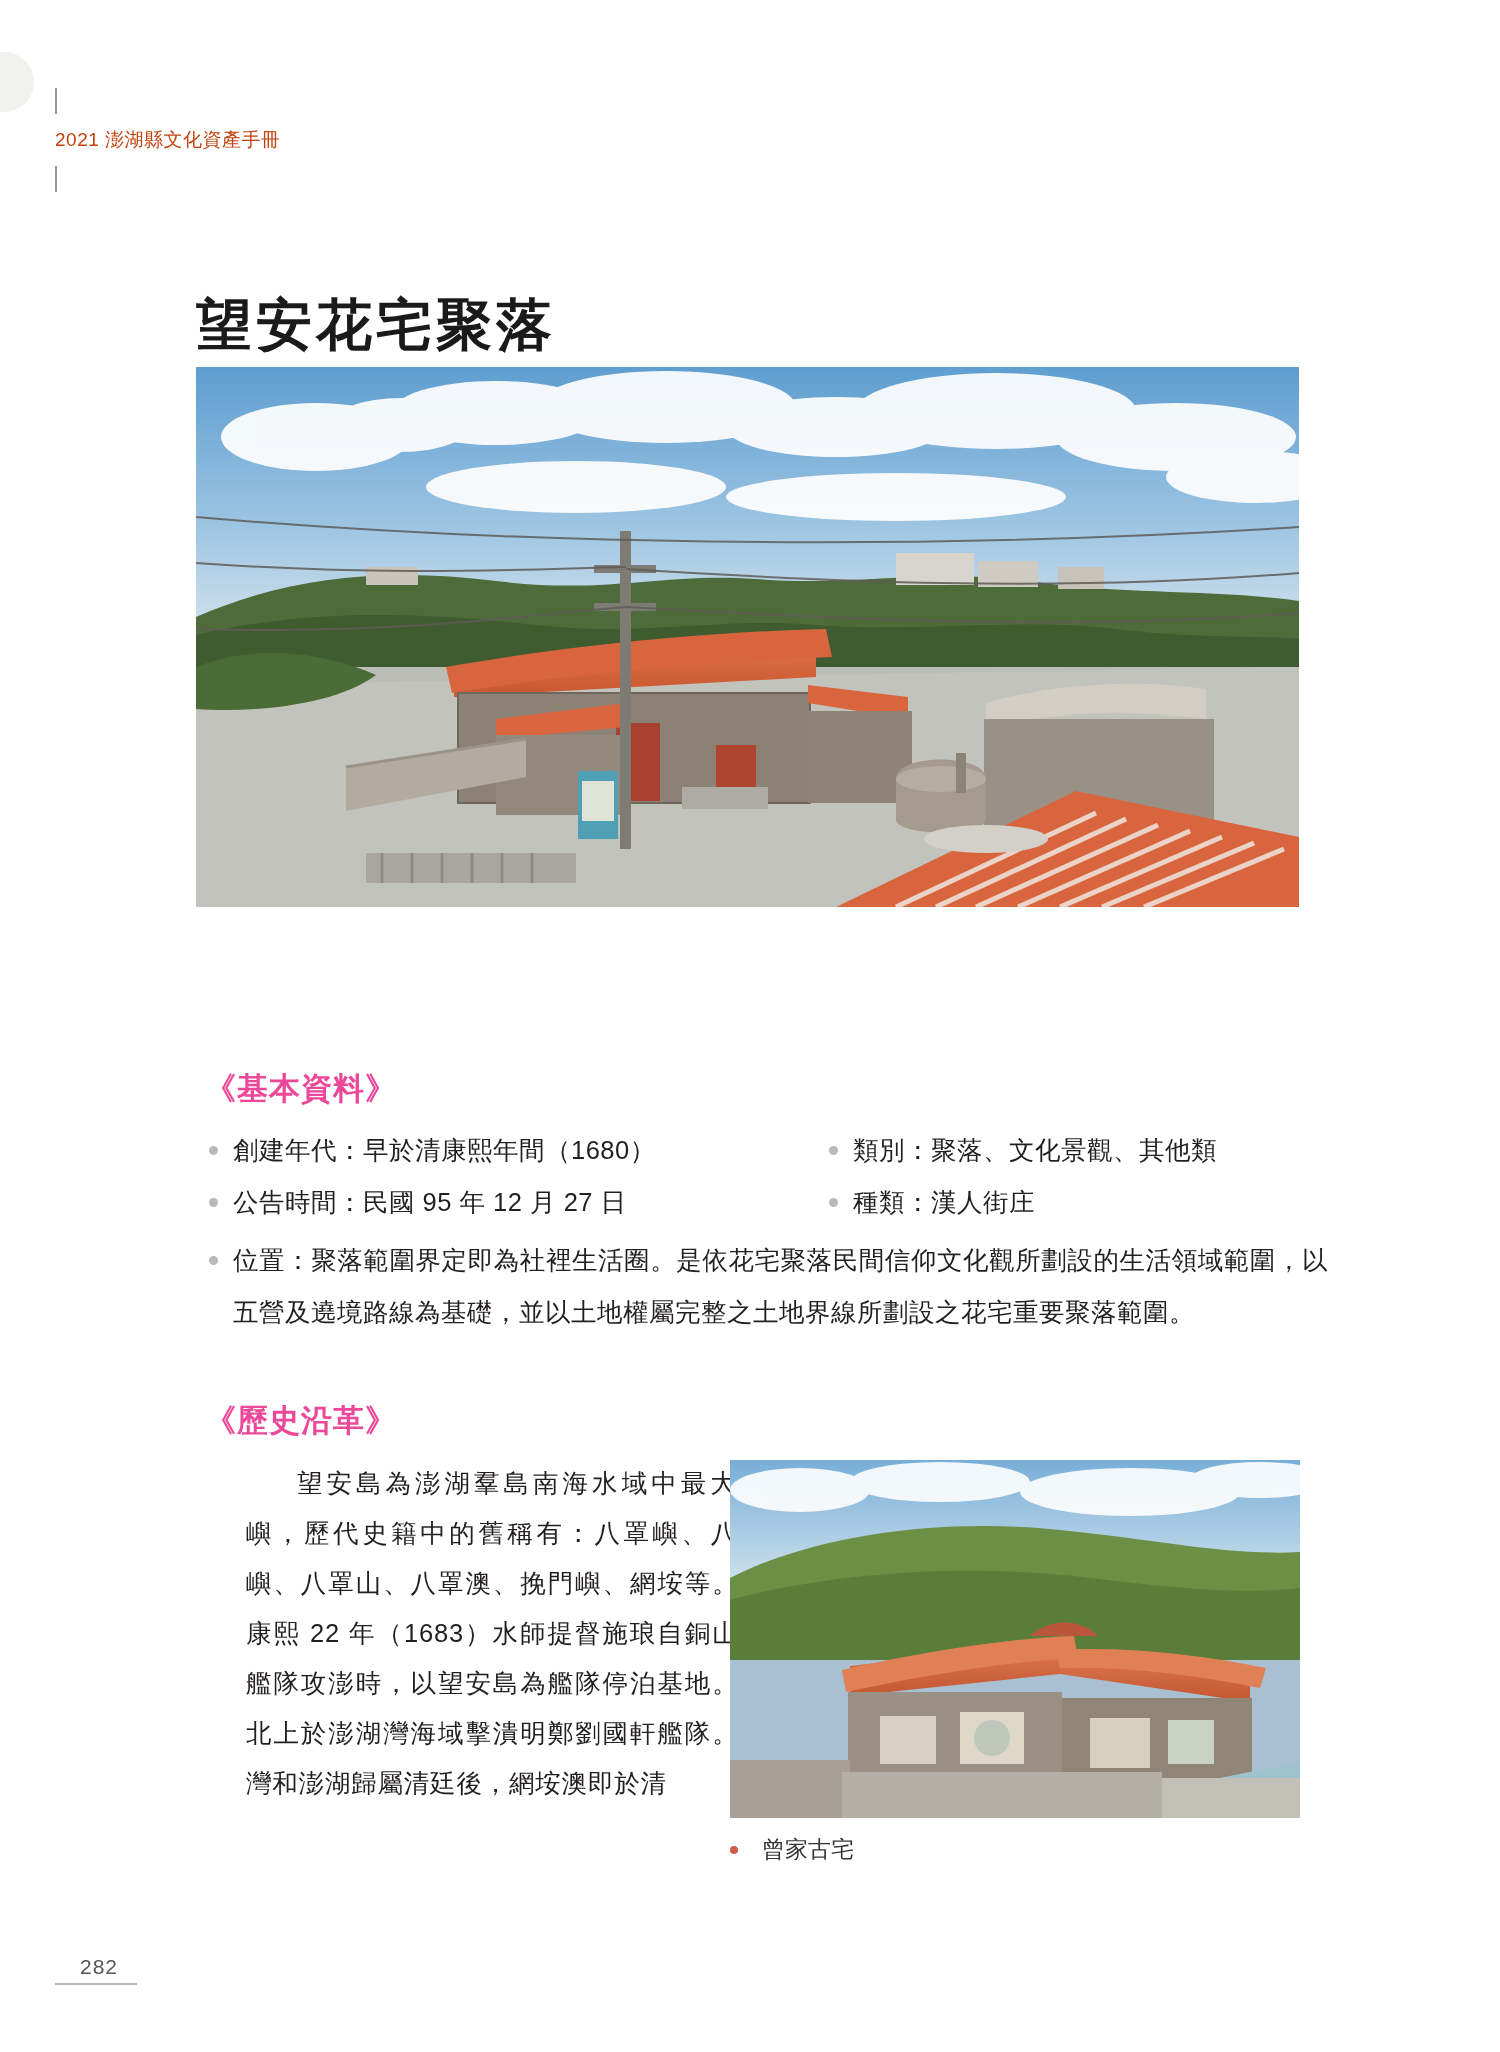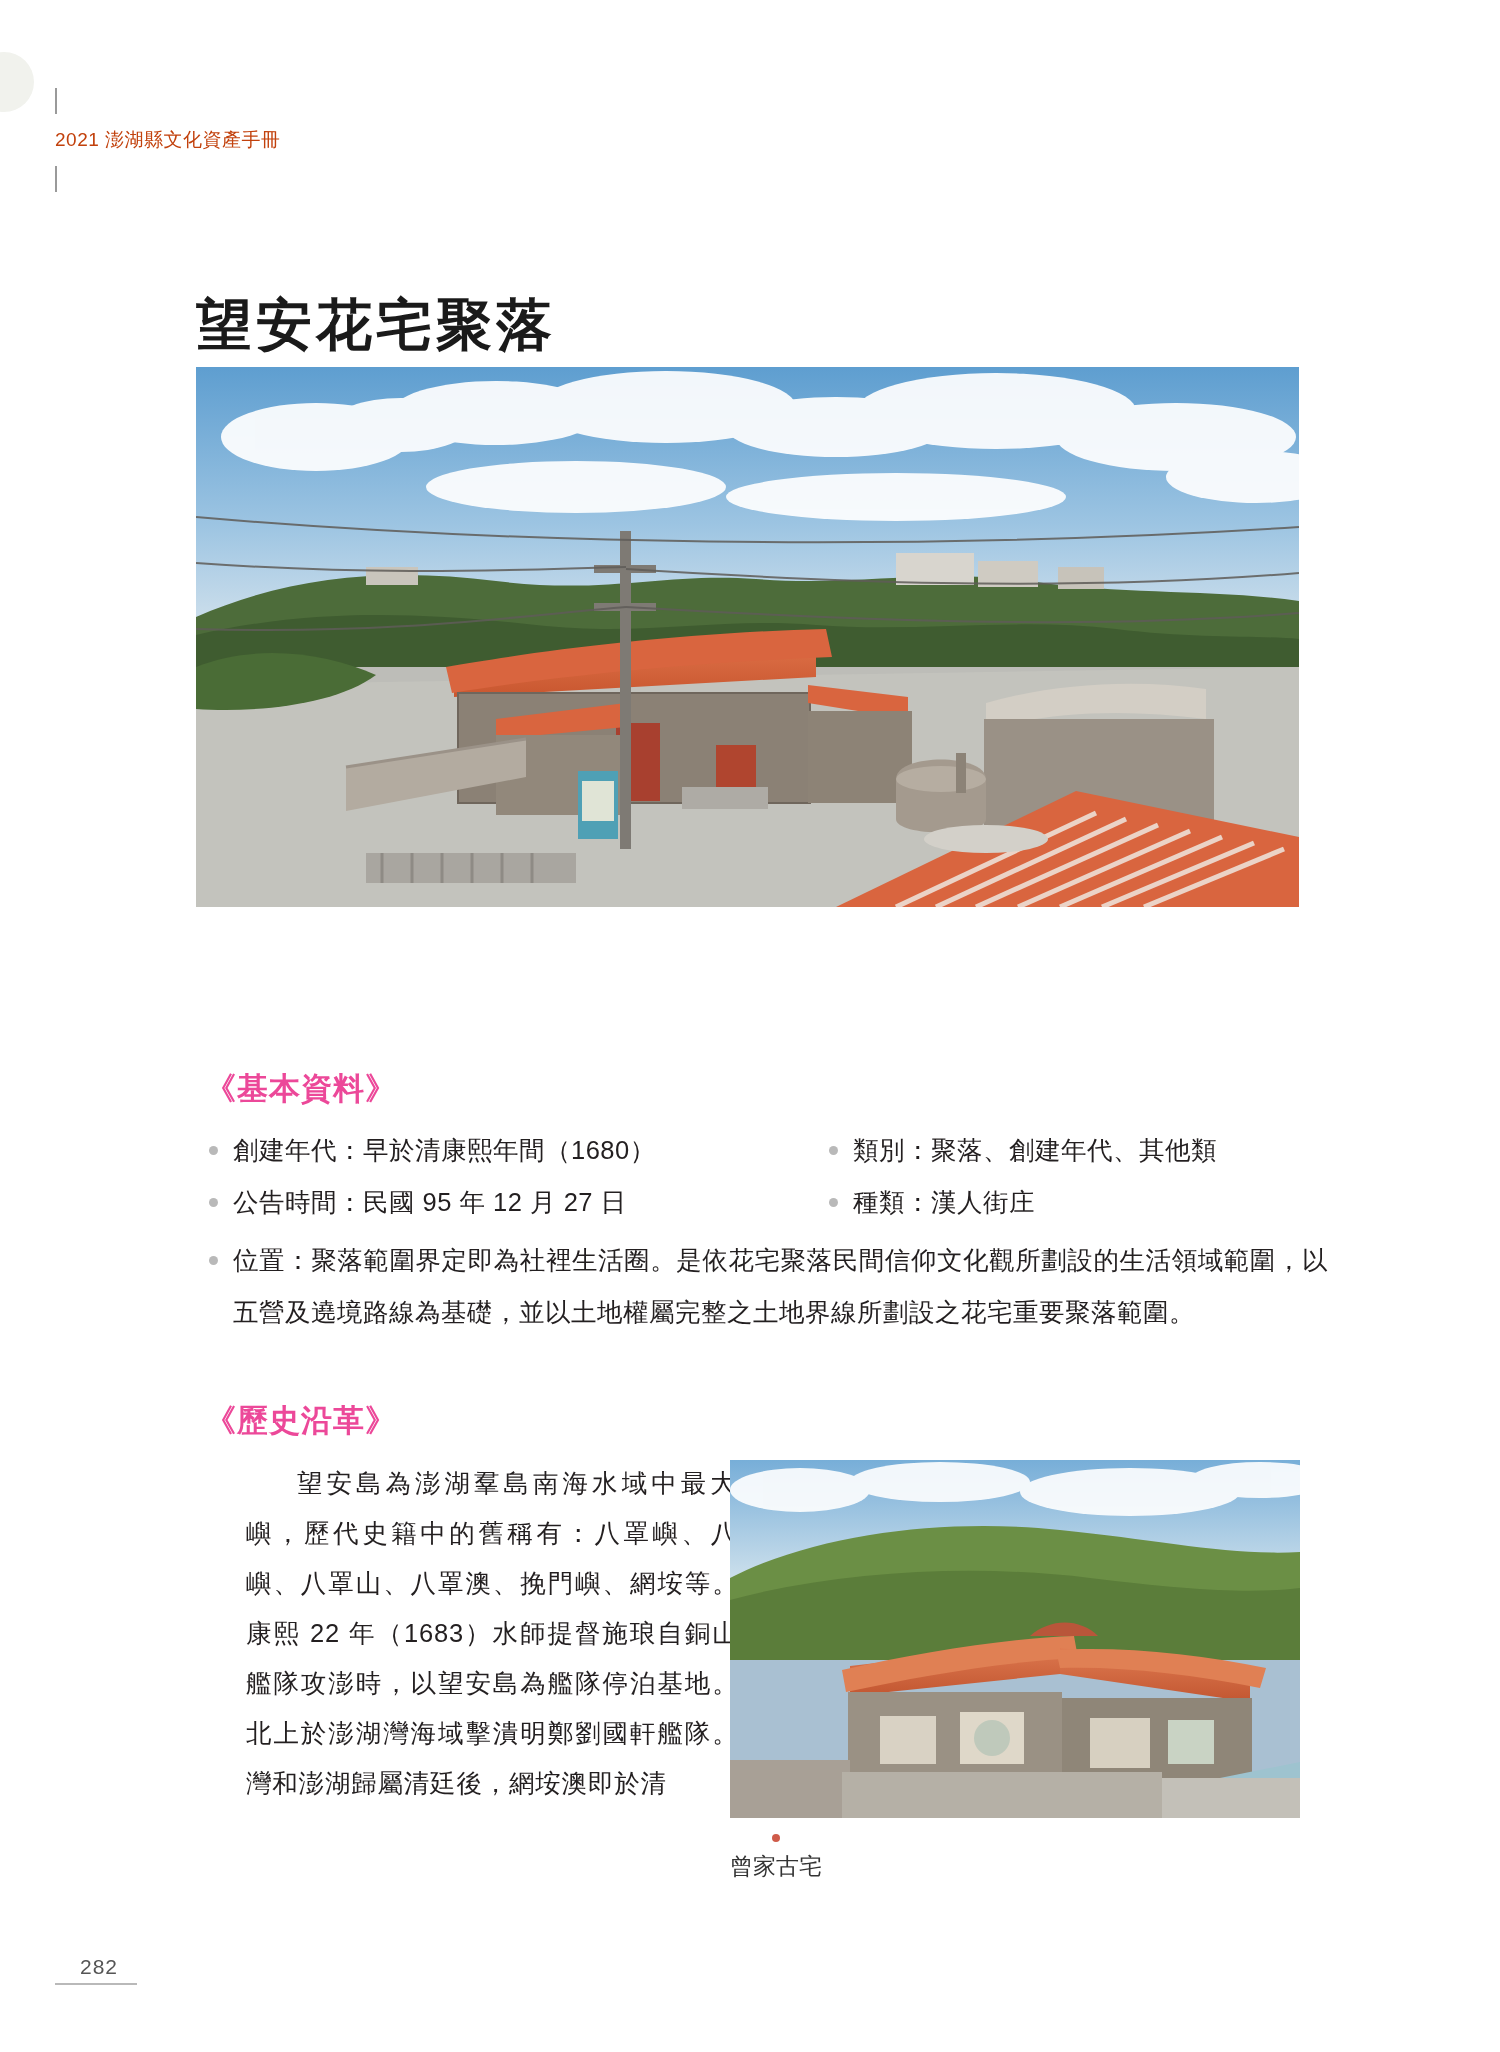--- a/index.html
+++ b/index.html
@@ -176,22 +176,21 @@
 
   .photo2-caption {
     position: absolute;
     left: 730px;
     top: 1834px;
     font-family: "DejaVu Serif", "Liberation Serif", serif;
     font-size: 23px;
     color: #333333;
     display: flex;
     align-items: center;
-    gap: 9px;
-    flex-direction: column;
+    gap: 24px;
   }
   .photo2-caption .dot {
     width: 8px;
     height: 8px;
     border-radius: 50%;
     background: #cf5b4a;
     display: inline-block;
   }
 
   
@@ -336,21 +335,21 @@
 
   <div class="sec-heading" id="sec-basic">《基本資料》</div>
 
   <div class="info-list">
     <div class="info-row">
       <div class="info-col-left">
         <div class="bullet-item">創建年代：早於清康熙年間（1680）</div>
         <div class="bullet-item">公告時間：民國 95 年 12 月 27 日</div>
       </div>
       <div class="info-col-right">
-        <div class="bullet-item">類別：聚落、創建年代、其他類</div>
+        <div class="bullet-item">類別：聚落、文化景觀、其他類</div>
         <div class="bullet-item">種類：漢人街庄</div>
       </div>
     </div>
     <div class="bullet-wide">位置：聚落範圍界定即為社裡生活圈。是依花宅聚落民間信仰文化觀所劃設的生活領域範圍，以五營及遶境路線為基礎，並以土地權屬完整之土地界線所劃設之花宅重要聚落範圍。</div>
   </div>
 
   <div class="sec-heading" id="sec-history">《歷史沿革》</div>
 
   <div class="history-text">望安島為澎湖羣島南海水域中最大島嶼，歷代史籍中的舊稱有：八罩嶼、八罩嶼、八罩山、八罩澳、挽門嶼、網垵等。清康熙 22 年（1683）水師提督施琅自銅山率艦隊攻澎時，以望安島為艦隊停泊基地。再北上於澎湖灣海域擊潰明鄭劉國軒艦隊。台灣和澎湖歸屬清廷後，網垵澳即於清</div>
 

